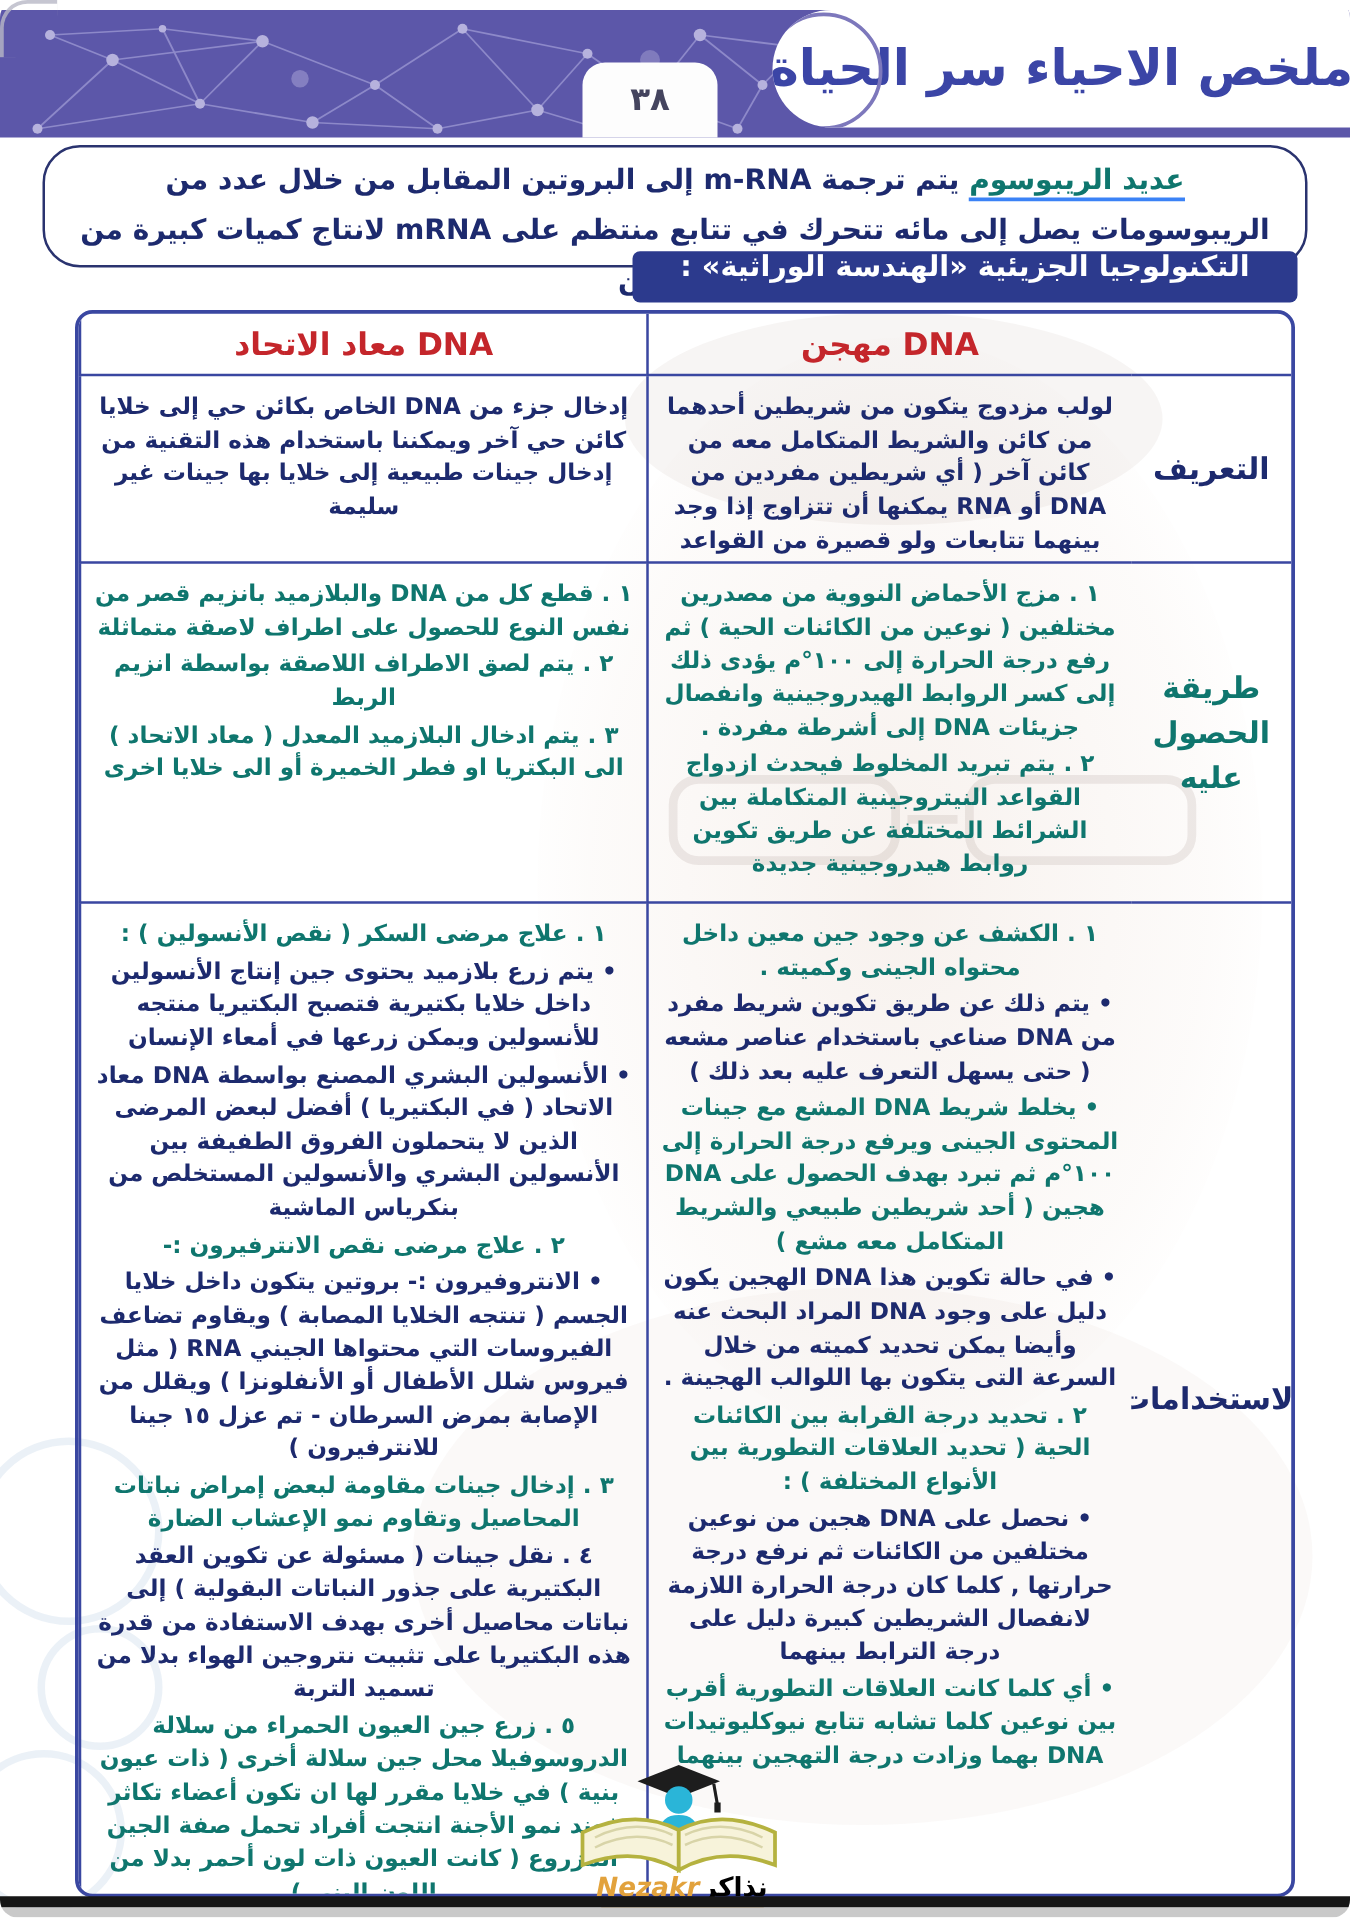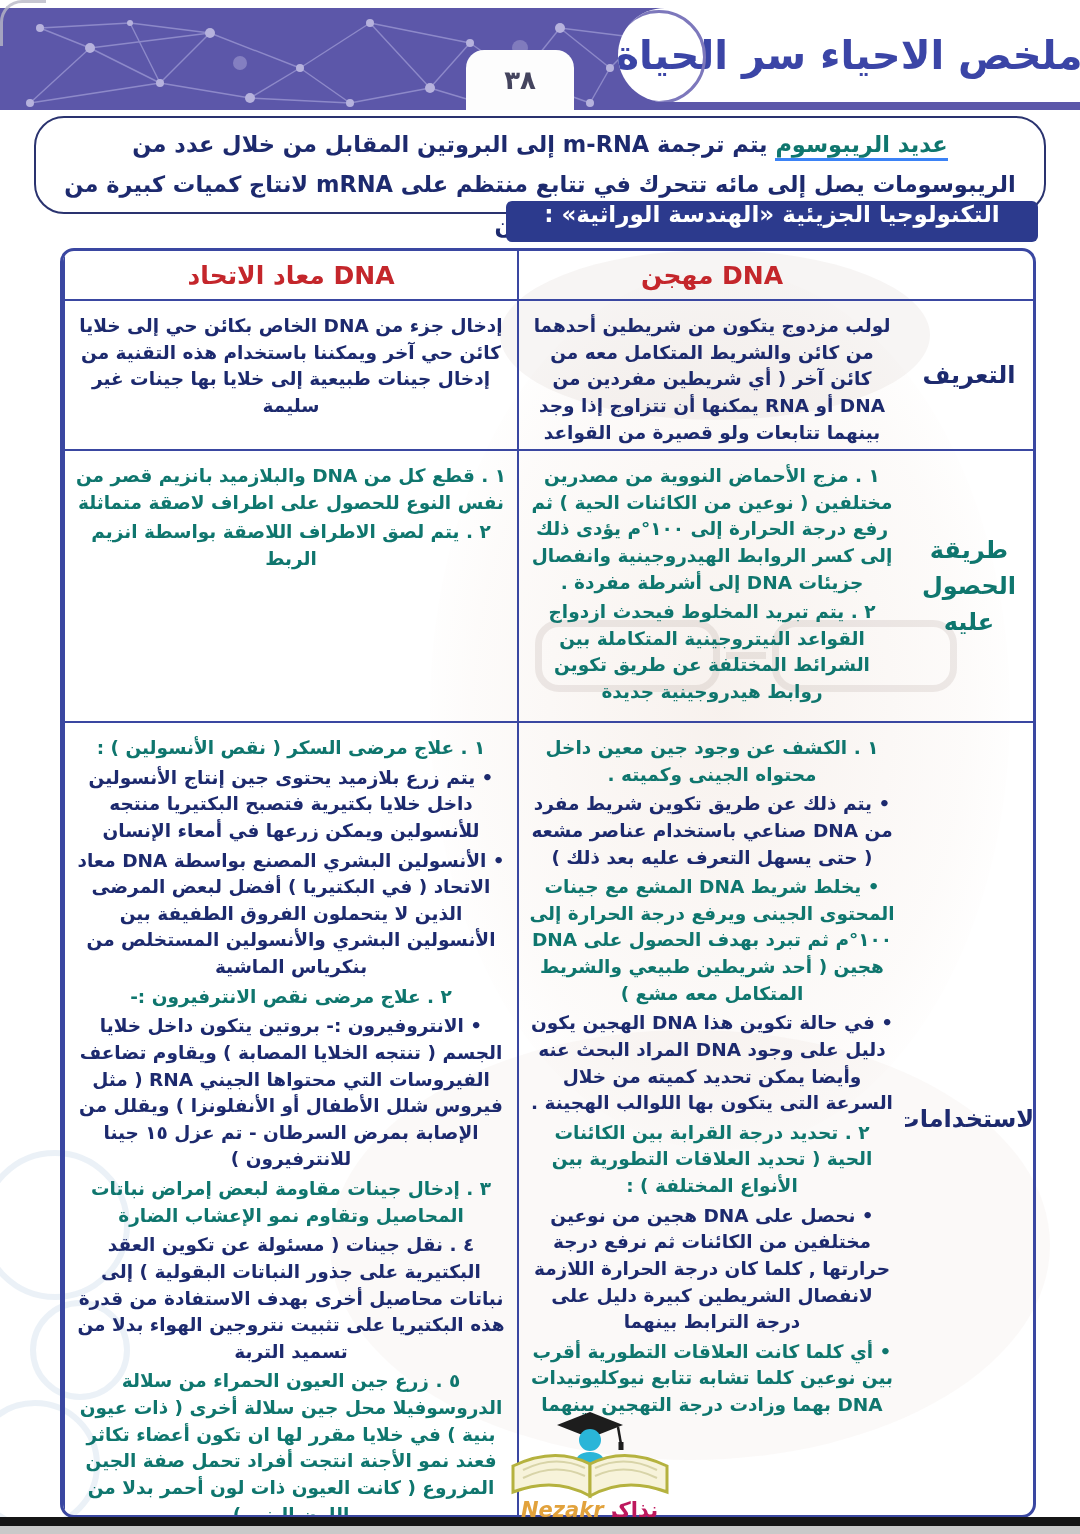--- a/index.html
+++ b/index.html
@@ -1,17 +1,17 @@
 <!DOCTYPE html>
 <html lang="ar"><head>
 <meta charset="utf-8">
 <style>
   * { margin:0; padding:0; box-sizing:border-box; }
   body { background:#ffffff; font-family:"DejaVu Sans", sans-serif; }
-  .page { position:relative; width:1080px; height:1534px; background:#ffffff; overflow:hidden; margin:0 auto; }
+  .page { position:relative; width:1080px; height:1534px; background:#ffffff; overflow:hidden; margin:0 auto;border-radius:14px; }
 
   
   .band { position:absolute; top:8px; left:0; width:1080px; height:102px; background:#5c57a9; overflow:hidden; }
   .band svg { position:absolute; top:0; left:0; }
   .title-pill { position:absolute; top:8px; right:0; width:462px; height:94px; background:#ffffff;
     border-radius:48px 0 0 48px; display:flex; align-items:center; justify-content:center; overflow:hidden; z-index:3; }
   .title-pill::before { content:""; position:absolute; left:-6px; top:2px; width:88px; height:88px;
     border:3px solid #7d78bc; border-radius:50%; }
   .doc-title { color:#3b45a6; font-size:40px; font-weight:bold; direction:rtl; white-space:nowrap; }
   .page-tab { position:absolute; top:50px; left:466px; width:108px; height:60px; background:#fdfdfd;
@@ -52,25 +52,25 @@
     font-size:24px; font-weight:bold; line-height:1.5; direction:rtl; }
   .para { direction:rtl; text-align:center; font-size:18.5px; font-weight:bold; line-height:1.44; margin:3px 0; }
   .red { color:#0f766e; }
   .navy { color:#1d2a6e; }
   .cell-body { padding-top:9px; }
 
   
   .bar-black { position:absolute; left:0; top:1517px; width:1080px; height:9px; background:#161616; z-index:5; }
   .bar-gray { position:absolute; left:0; top:1526px; width:1080px; height:8px; background:#c9c9c9; z-index:5; }
 
-  .logo { position:absolute; left:502px; top:1408px; width:175px; z-index:4; text-align:center; }
+  .logo { position:absolute; left:458px; top:1408px; width:175px; z-index:4; }
   .logo-text { display:flex; justify-content:center; align-items:baseline; gap:2px;
     border-bottom:3px solid #d99b2f; padding-bottom:1px; width:130px; margin:-6px auto 0; }
   .logo-latin { color:#e2a23c; font-size:21px; font-weight:bold; font-style:italic; }
-  .logo-arabic { color:#be185d; font-size:21px; font-weight:bold; }
+  .logo-arabic { color:#000000; font-size:21px; font-weight:bold; }
 </style>
 </head>
 <body>
 
 <div class="page">
 
   <div class="band">
     <svg width="1080" height="102">
       <g stroke="#9e9ad4" stroke-width="1.4" opacity="0.75">
         <line x1="30" y1="95" x2="90" y2="40"></line>
@@ -176,20 +176,21 @@
     <div class="c hline c-label">
         <span class="red">طريقة الحصول عليه</span>
       </div>
     <div class="c hline vline cell-body">
         <div class="para red" dir="rtl">١ . مزج الأحماض النووية من مصدرين مختلفين ( نوعين من الكائنات الحية ) ثم رفع درجة الحرارة إلى ١٠٠°م يؤدى ذلك إلى كسر الروابط الهيدروجينية وانفصال جزيئات DNA إلى أشرطة مفردة .</div>
         <div class="para red" dir="rtl">٢ . يتم تبريد المخلوط فيحدث ازدواج القواعد النيتروجينية المتكاملة بين الشرائط المختلفة عن طريق تكوين روابط هيدروجينية جديدة</div>
       </div>
     <div class="c hline vline cell-body">
         <div class="para red" dir="rtl">١ . قطع كل من DNA والبلازميد بانزيم قصر من نفس النوع للحصول على اطراف لاصقة متماثلة</div>
         <div class="para red" dir="rtl">٢ . يتم لصق الاطراف اللاصقة بواسطة انزيم الربط</div>
+        <div class="para red" dir="rtl">٣ . يتم ادخال البلازميد المعدل ( معاد الاتحاد ) الى البكتريا او فطر الخميرة أو الى خلايا اخرى</div>
       </div>
 
     <div class="c c-label">
         <span class="navy">الاستخدامات</span>
       </div>
     <div class="c vline cell-body">
         <div class="para red" dir="rtl">١ . الكشف عن وجود جين معين داخل محتواه الجينى وكميته .</div>
         <div class="para navy" dir="rtl">• يتم ذلك عن طريق تكوين شريط مفرد من DNA صناعي باستخدام عناصر مشعه ( حتى يسهل التعرف عليه بعد ذلك )</div>
         <div class="para red" dir="rtl">• يخلط شريط DNA المشع مع جينات المحتوى الجينى ويرفع درجة الحرارة إلى ١٠٠°م ثم تبرد بهدف الحصول على DNA هجين ( أحد شريطين طبيعي والشريط المتكامل معه مشع )</div>
         <div class="para navy" dir="rtl">• في حالة تكوين هذا DNA الهجين يكون دليل على وجود DNA المراد البحث عنه وأيضا يمكن تحديد كميته من خلال السرعة التى يتكون بها اللوالب الهجينة .</div>

